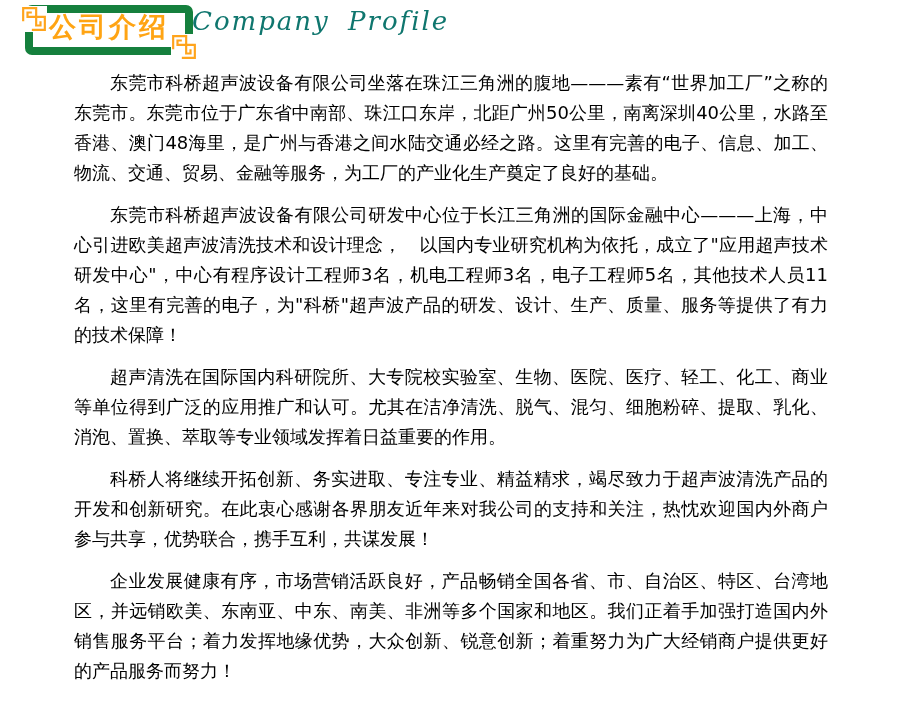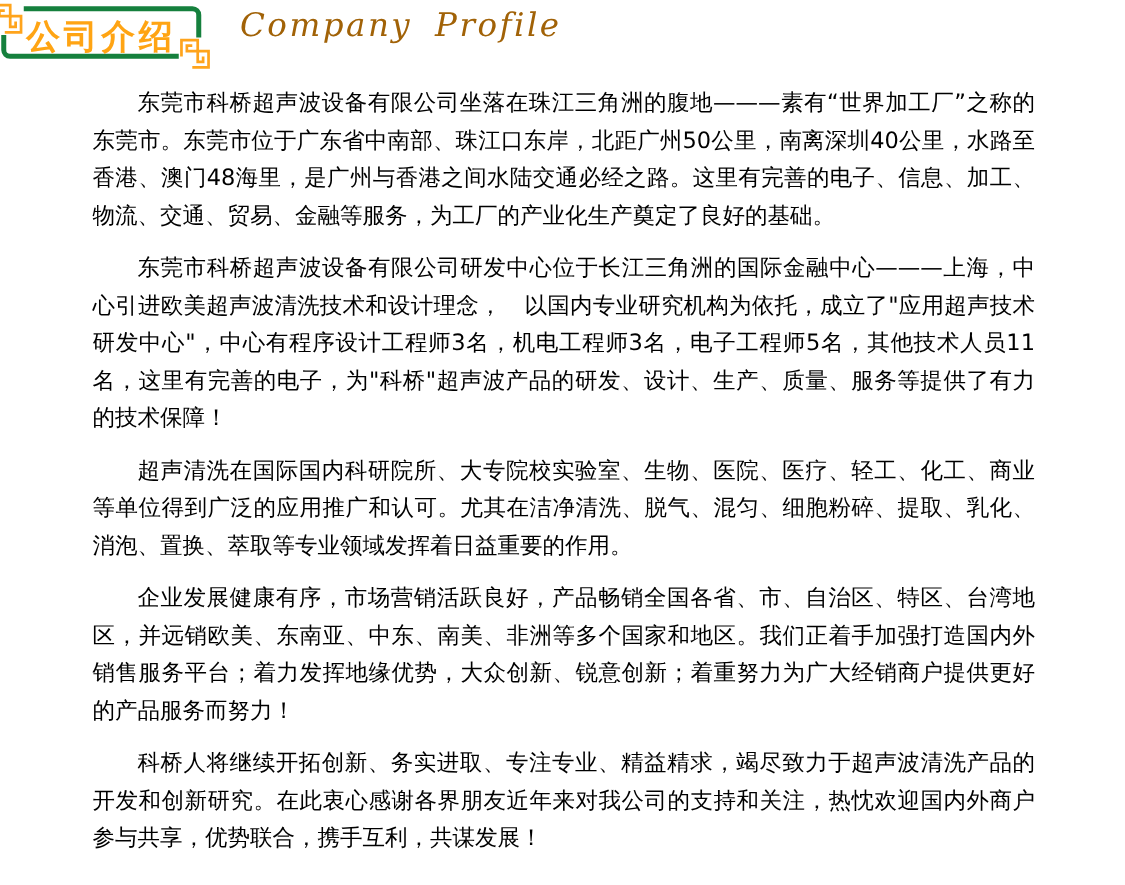--- a/index.html
+++ b/index.html
@@ -15,28 +15,28 @@
     overflow: hidden;
     font-family: "DejaVu Sans", "Liberation Sans", sans-serif;
   }
   
   .header {
     position: relative;
     height: 56px;
   }
   .title-box {
     position: absolute;
-    left: 1px;
+    left: 25px;
     top: 5px;
     width: 152px;
     height: 34px;
-    border: 4px solid #15803d;
+    border: 8px solid #15803d;
     border-radius: 7px;
     display: flex;
-    align-items: flex-end;
+    align-items: flex-start;
     justify-content: center;
   }
   .title-cn {
     color: #ffa413;
     font-size: 27px;
     font-weight: bold;
     letter-spacing: 3px;
     line-height: 1;
     white-space: nowrap;
   }
@@ -52,21 +52,21 @@
     right: -12px;
     bottom: -13px;
   }
   .title-en {
     position: absolute;
     left: 192px;
     top: 6px;
     font-family: "DejaVu Serif", "Liberation Serif", serif;
     font-style: italic;
     font-size: 26px;
-    color: #a16207;
+    color: #0f766e;
     letter-spacing: 2px;
     word-spacing: 8px;
     white-space: nowrap;
   }
   
   .content {
     margin: 0 60px 0 62px;
     text-align: justify;
     color: #000000;
     font-size: 18px;
@@ -99,17 +99,17 @@
       </svg>
       <span class="title-cn">公司介绍</span>
     </div>
     <span class="title-en">Company Profile</span>
   </header>
 
   <main class="content">
     <p>东莞市科桥超声波设备有限公司坐落在珠江三角洲的腹地———素有“世界加工厂”之称的东莞市。东莞市位于广东省中南部、珠江口东岸，北距广州50公里，南离深圳40公里，水路至香港、澳门48海里，是广州与香港之间水陆交通必经之路。这里有完善的电子、信息、加工、物流、交通、贸易、金融等服务，为工厂的产业化生产奠定了良好的基础。</p>
     <p>东莞市科桥超声波设备有限公司研发中心位于长江三角洲的国际金融中心———上海，中心引进欧美超声波清洗技术和设计理念，　以国内专业研究机构为依托，成立了"应用超声技术研发中心"，中心有程序设计工程师3名，机电工程师3名，电子工程师5名，其他技术人员11名，这里有完善的电子，为"科桥"超声波产品的研发、设计、生产、质量、服务等提供了有力的技术保障！</p>
     <p>超声清洗在国际国内科研院所、大专院校实验室、生物、医院、医疗、轻工、化工、商业等单位得到广泛的应用推广和认可。尤其在洁净清洗、脱气、混匀、细胞粉碎、提取、乳化、消泡、置换、萃取等专业领域发挥着日益重要的作用。</p>
+    <p>科桥人将继续开拓创新、务实进取、专注专业、精益精求，竭尽致力于超声波清洗产品的开发和创新研究。在此衷心感谢各界朋友近年来对我公司的支持和关注，热忱欢迎国内外商户参与共享，优势联合，携手互利，共谋发展！</p>
     <p>企业发展健康有序，市场营销活跃良好，产品畅销全国各省、市、自治区、特区、台湾地区，并远销欧美、东南亚、中东、南美、非洲等多个国家和地区。我们正着手加强打造国内外销售服务平台；着力发挥地缘优势，大众创新、锐意创新；着重努力为广大经销商户提供更好的产品服务而努力！</p>
-    <p>科桥人将继续开拓创新、务实进取、专注专业、精益精求，竭尽致力于超声波清洗产品的开发和创新研究。在此衷心感谢各界朋友近年来对我公司的支持和关注，热忱欢迎国内外商户参与共享，优势联合，携手互利，共谋发展！</p>
   </main>
 
 </div>
 
 </body></html>

